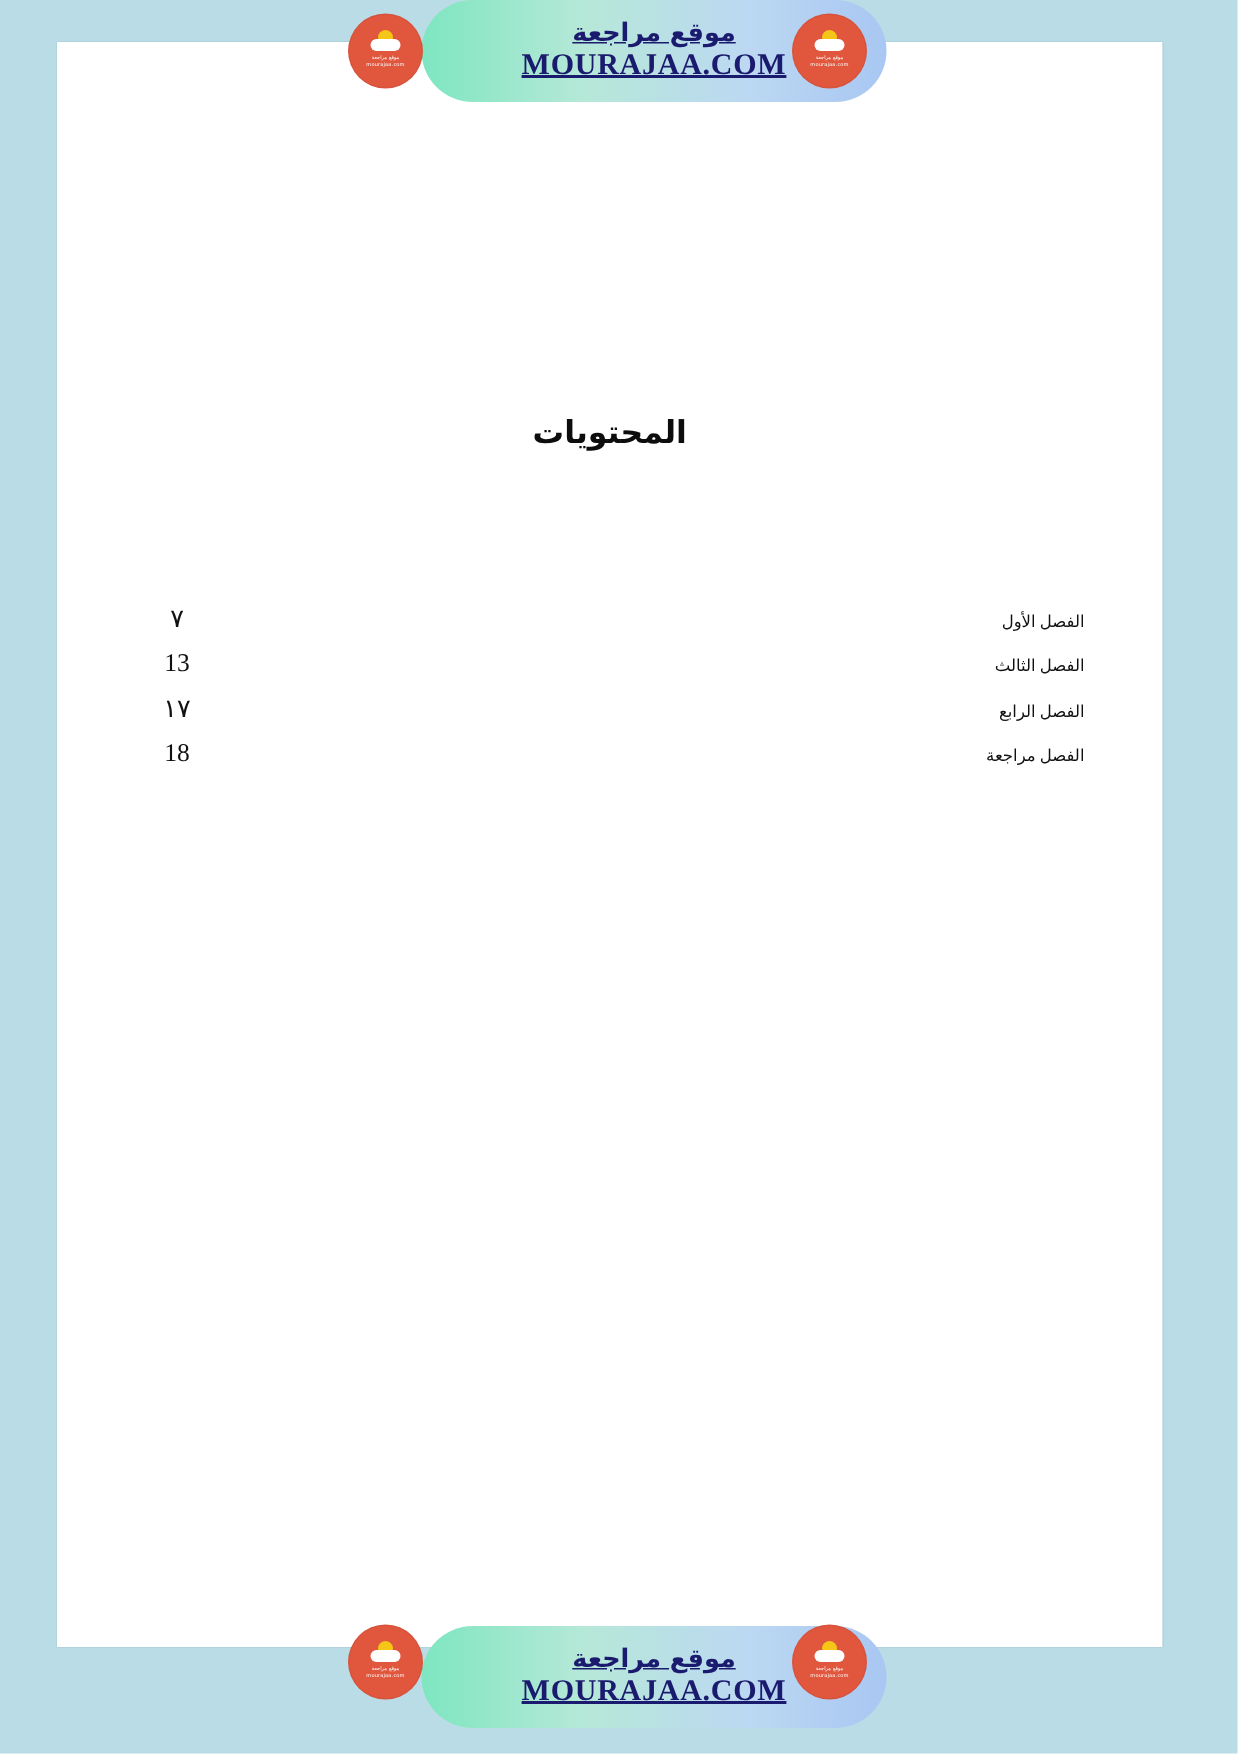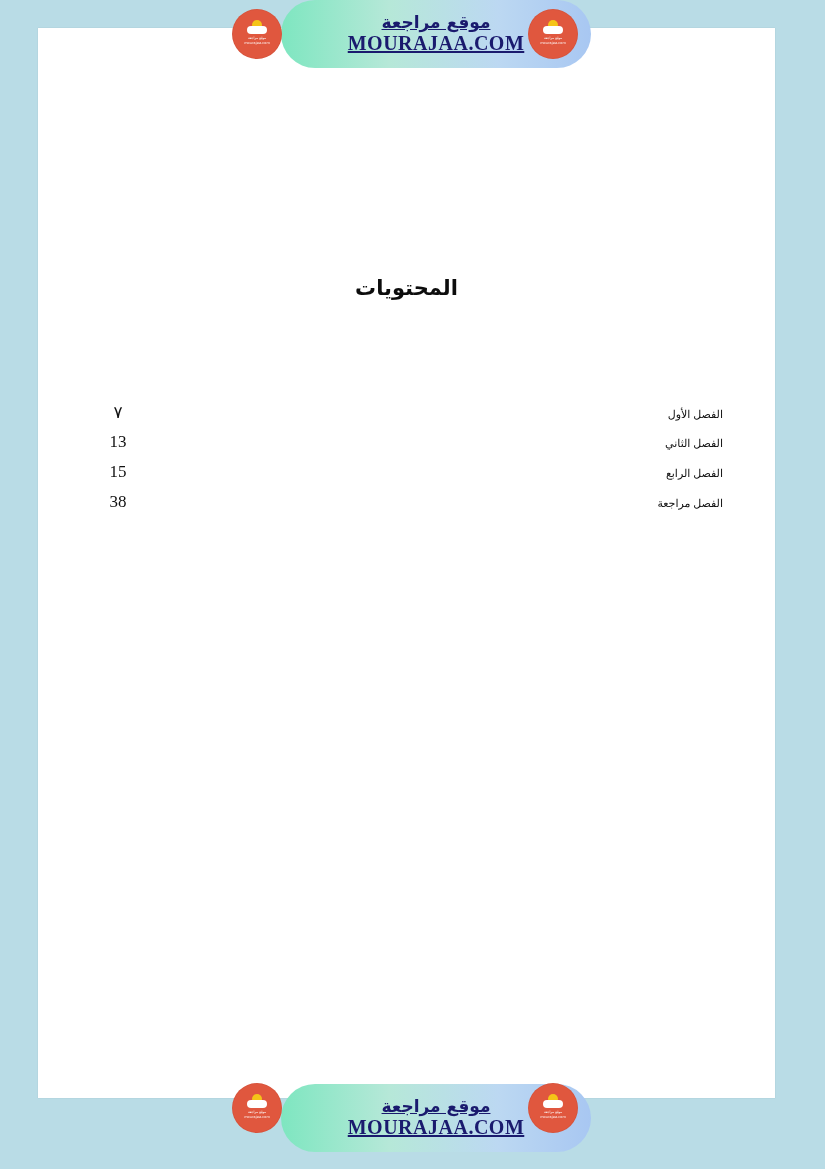--- a/index.html
+++ b/index.html
@@ -172,32 +172,32 @@
   <div class="doc-title">المحتويات</div>
 
   <div class="toc">
 
     <div class="toc-row">
       <span class="toc-label">الفصل الأول</span>
       <span class="toc-page">٧</span>
     </div>
 
     <div class="toc-row">
-      <span class="toc-label">الفصل الثاني</span>
+      <span class="toc-label">الفصل الثالث</span>
       <span class="toc-page">13</span>
     </div>
 
     <div class="toc-row">
       <span class="toc-label">الفصل الرابع</span>
-      <span class="toc-page">15</span>
+      <span class="toc-page">١٧</span>
     </div>
 
     <div class="toc-row">
       <span class="toc-label">الفصل مراجعة</span>
-      <span class="toc-page">38</span>
+      <span class="toc-page">18</span>
     </div>
 
   </div>
 </div>
 
 <div class="banner banner-top">
   <div class="banner-text">
     <span class="banner-line1">موقع مراجعة</span>
     <span class="banner-line2">MOURAJAA.COM</span>
   </div>

